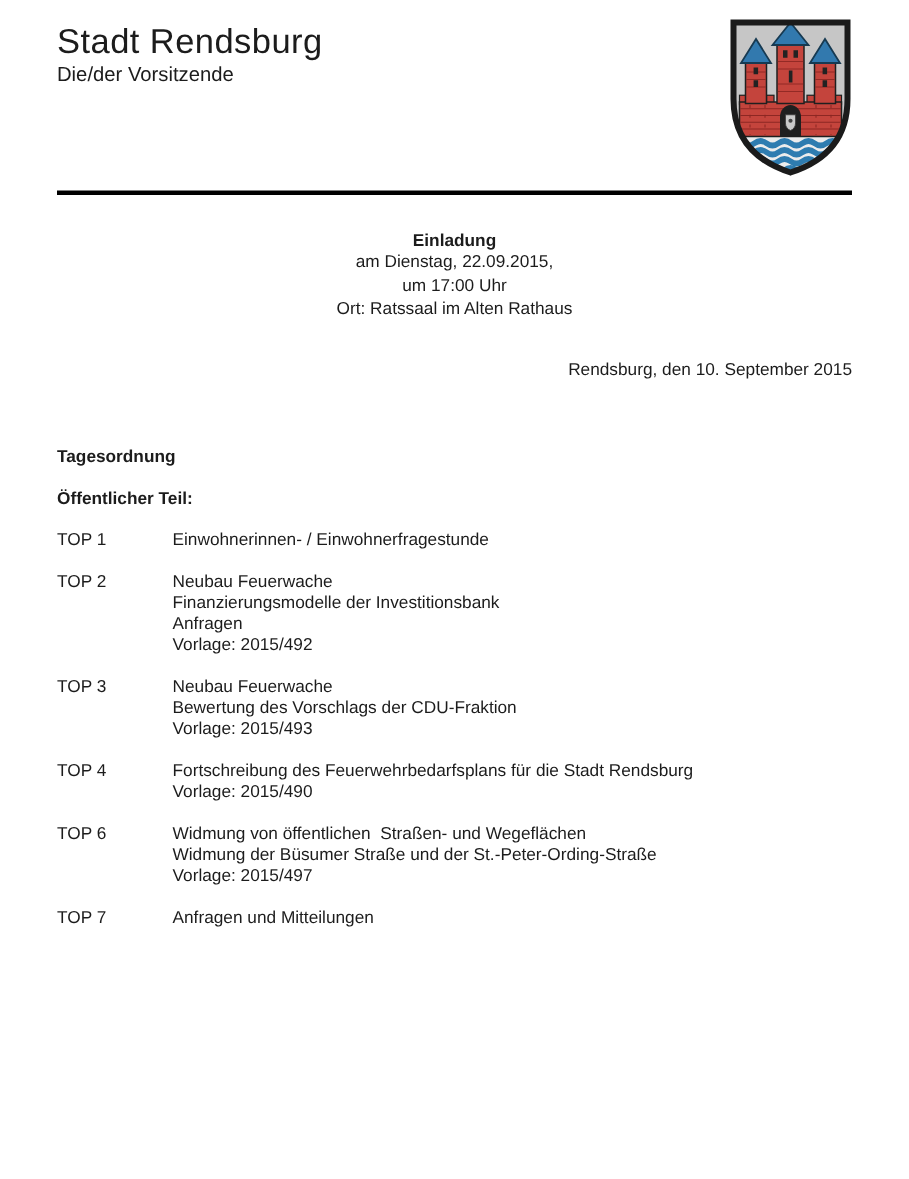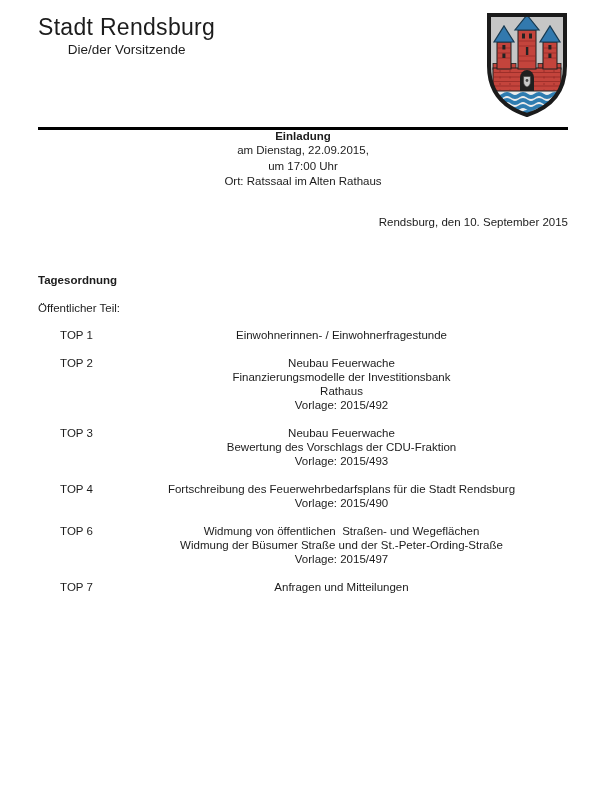--- a/index.html
+++ b/index.html
@@ -8,35 +8,35 @@
     background: #ffffff;
     font-family: "Liberation Sans", sans-serif;
     color: #1c1c1c;
     overflow: hidden;
   }
   .page { box-sizing: border-box; width: 606px; height: 664px; padding: 14px 38px 0 38px; }
 
   
   .header-row { display: flex; justify-content: space-between; align-items: flex-start; height: 113px; }
   .org-title { font-size: 23px; line-height: 27px; font-weight: 400; letter-spacing: 0.3px; }
-  .org-subtitle { font-size: 13.5px; line-height: 17px; text-align: center; }
+  .org-subtitle { font-size: 13.5px; line-height: 17px; }
   .crest { width: 82px; height: 106px; margin-top: -2px; }
   .rule { height: 3px; background: #000; }
 
   
   .center-block { text-align: center; font-size: 11.5px; }
-  .title { font-weight: bold; }
+  .title { margin-top: 25px; font-weight: bold; }
   .session { margin-top: 15px; font-weight: bold; line-height: 14.5px; }
   .p-line { margin-top: 1px; line-height: 14.5px; }
   .place-date { text-align: right; margin-top: 26px; font-size: 11.5px; line-height: 14.5px; }
 
   
   .agenda-heading { margin-top: 44px; font-size: 11.5px; font-weight: bold; line-height: 14.5px; }
-  .agenda-section { margin-top: 13px; font-size: 11.5px; font-weight: normal; line-height: 14.5px; }
-  .agenda-list { margin-top: 13px; text-align: center; }
+  .agenda-section { margin-top: 13px; font-size: 11.5px; font-weight: bold; line-height: 14.5px; }
+  .agenda-list { margin-top: 13px; }
   .agenda-row { display: flex; margin-bottom: 14px; font-size: 11.5px; line-height: 14px; }
   .agenda-label { width: 77px; flex: none; }
   .agenda-lines { flex: 1; }
   .item-line { white-space: pre-wrap; }
 </style>
 </head>
 <body>
 
 <div class="page">
 
@@ -151,21 +151,21 @@
       <div class="agenda-lines">
         <div class="item-line">Einwohnerinnen- / Einwohnerfragestunde</div>
       </div>
     </div>
 
     <div class="agenda-row">
       <div class="agenda-label">TOP 2</div>
       <div class="agenda-lines">
         <div class="item-line">Neubau Feuerwache</div>
         <div class="item-line">Finanzierungsmodelle der Investitionsbank</div>
-        <div class="item-line">Rathaus</div>
+        <div class="item-line">Anfragen</div>
         <div class="item-line">Vorlage: 2015/492</div>
       </div>
     </div>
 
     <div class="agenda-row">
       <div class="agenda-label">TOP 3</div>
       <div class="agenda-lines">
         <div class="item-line">Neubau Feuerwache</div>
         <div class="item-line">Bewertung des Vorschlags der CDU-Fraktion</div>
         <div class="item-line">Vorlage: 2015/493</div>

